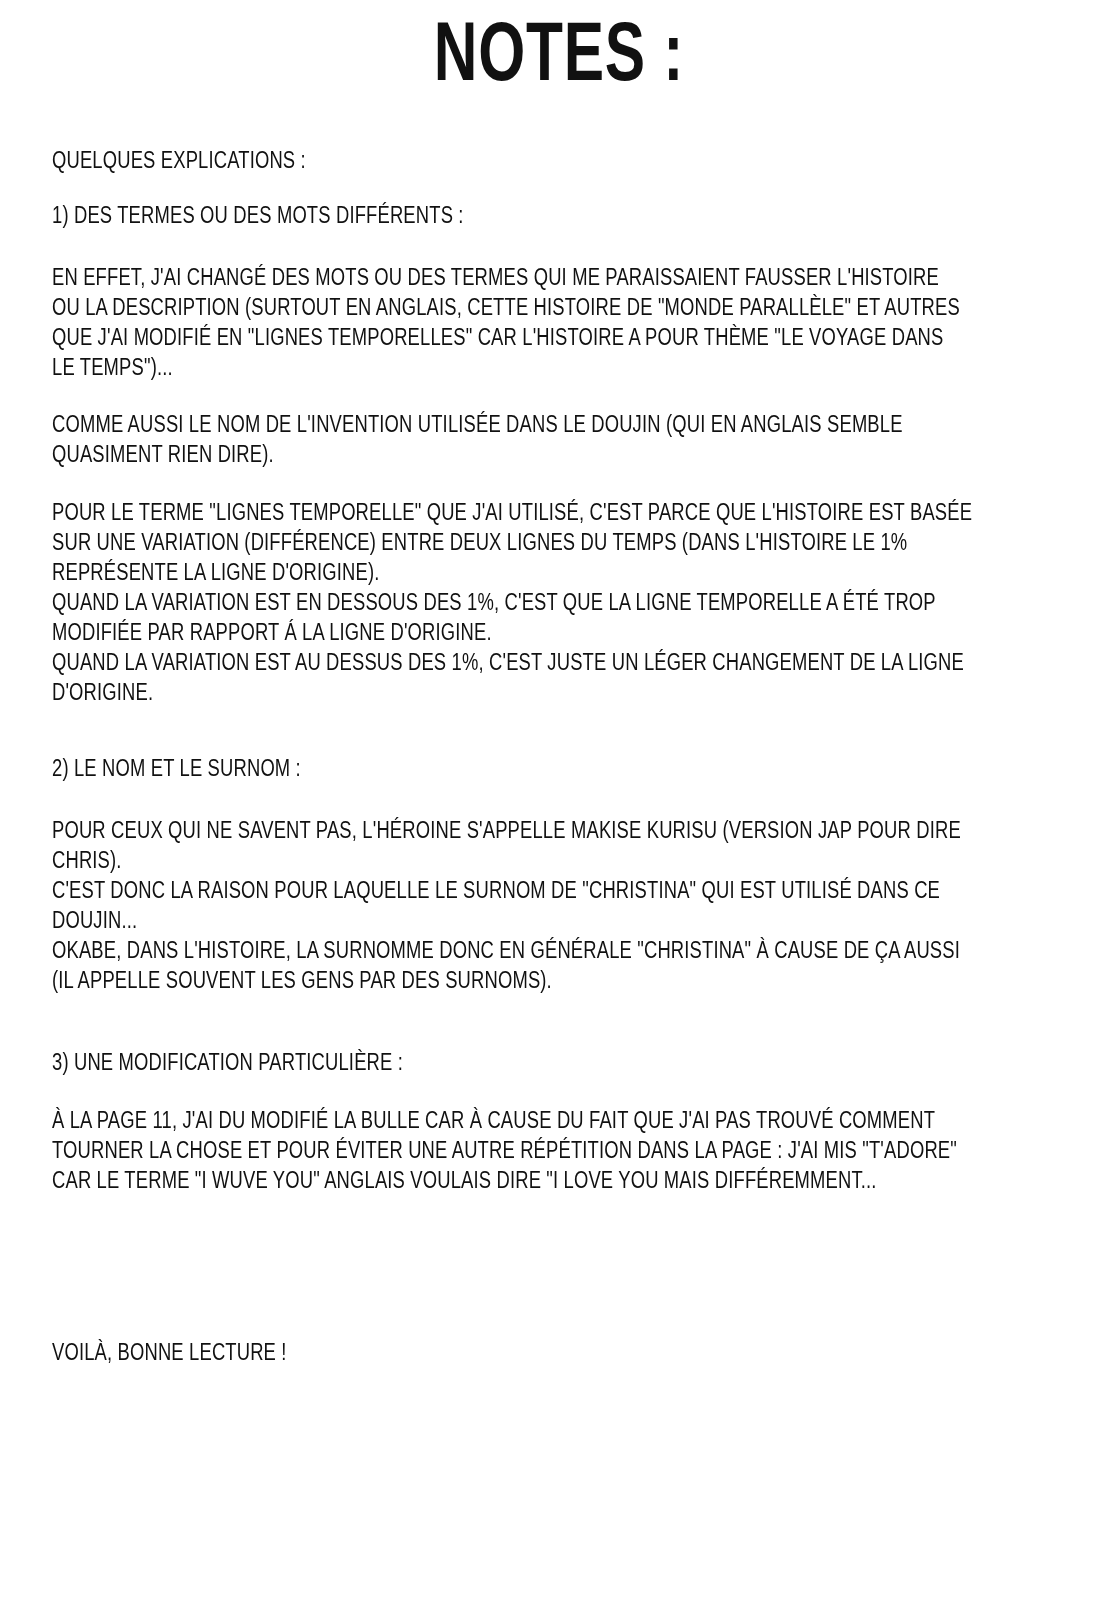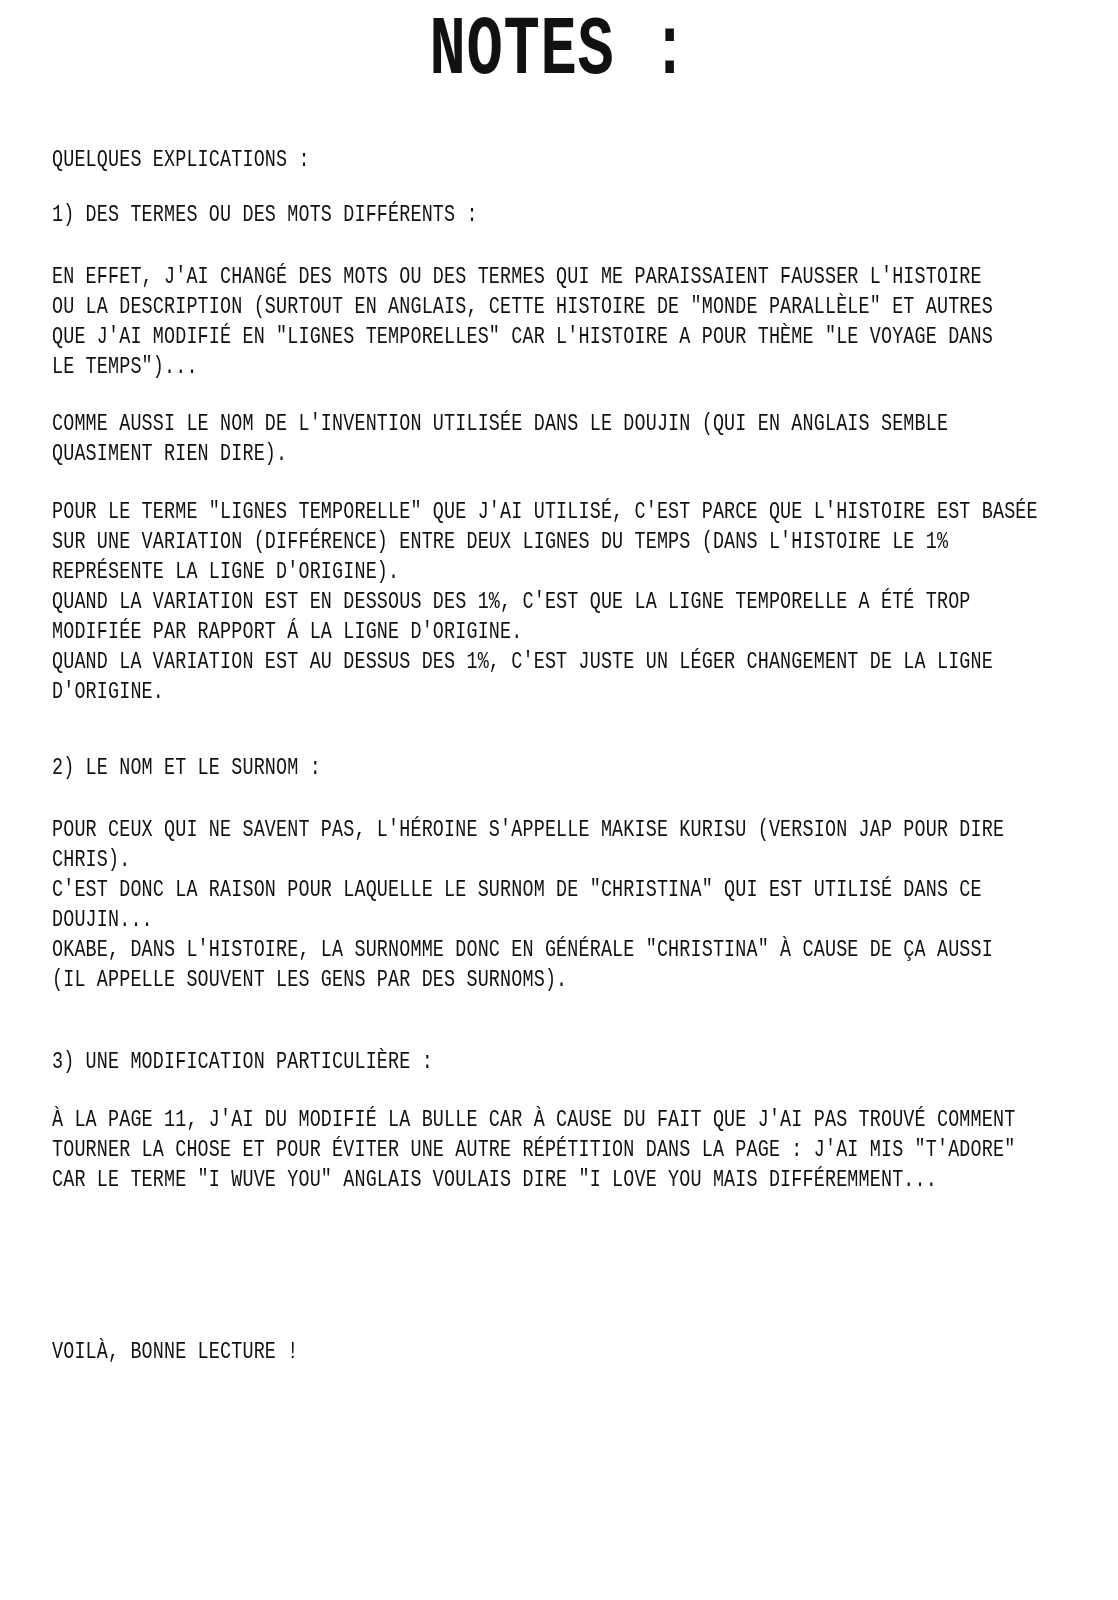--- a/index.html
+++ b/index.html
@@ -2,21 +2,21 @@
 <html><head>
 <meta charset="utf-8">
 <style>
   html, body { margin: 0; padding: 0; background: #ffffff; }
   .page {
     position: relative;
     width: 1118px;
     height: 1600px;
     background: #ffffff;
     color: #111111;
-    font-family: Liberation Mono, monospace;
+    font-family: Liberation Sans, sans-serif;
     overflow: hidden;
   }
   .title {
     position: absolute;
     top: 6px;
     left: 0;
     width: 1118px;
     margin: 0;
     text-align: center;
     font-size: 84px;

